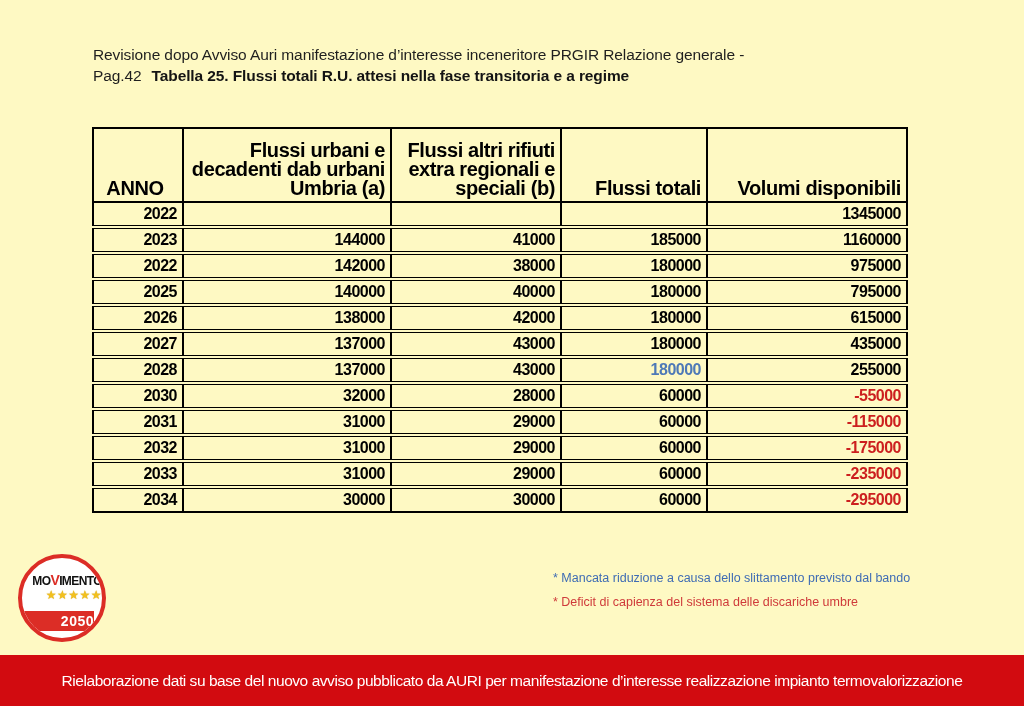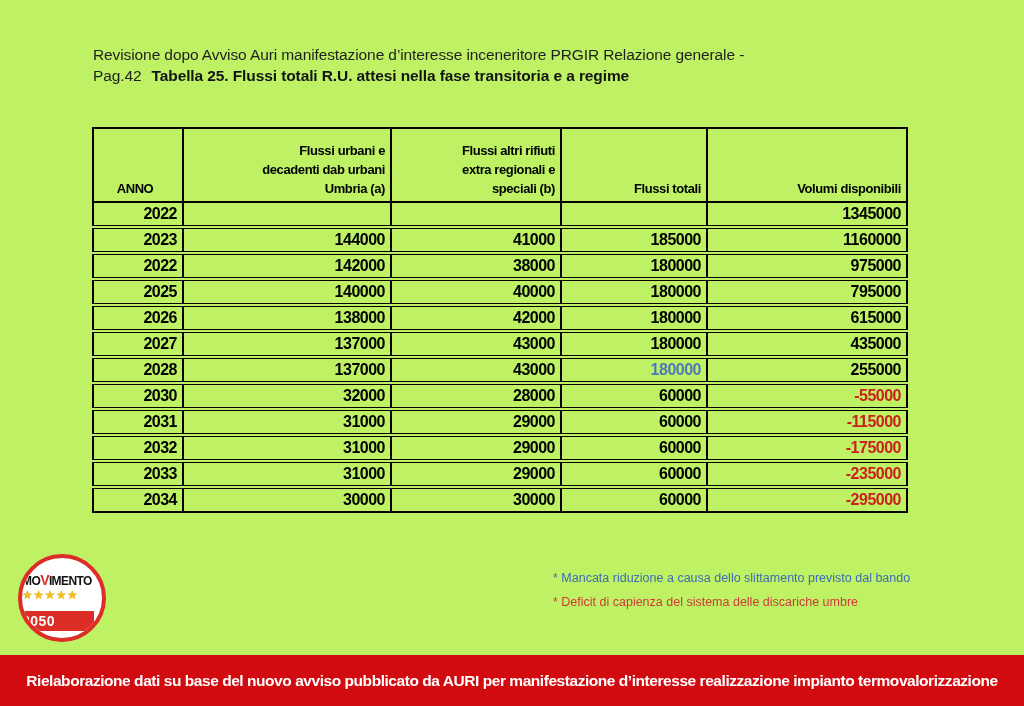--- a/index.html
+++ b/index.html
@@ -1,17 +1,17 @@
 <!DOCTYPE html>
 <html style="--value-blue: #4e79b7; --value-red: #cc1f1f; --note-blue: #3f6cb4; --note-red: #cf3a3a; --logo-red: #dc2d26; --star-gold: #f2c01e; --banner-red: #d20b10;"><head>
 <meta charset="utf-8">
 <style>
   html,body{margin:0;padding:0;background:#ffffff;}
   .slide{
-    position:relative;width:1024px;height:706px;background:#bef264;
+    position:relative;width:1024px;height:706px;background:#fef9c3;
     font-family:"Liberation Sans",sans-serif;overflow:hidden;
   }
 
   
   .title-block{
     position:absolute;left:93px;top:44px;width:800px;
     font-size:15.5px;line-height:21px;color:#1f1f1f;letter-spacing:-0.1px;
   }
   .title-bold{font-weight:700;margin-left:10px;color:#141414;}
 
@@ -21,21 +21,21 @@
     border-collapse:collapse;table-layout:fixed;
     border:2px solid #000;
   }
   col.c-anno{width:90px;}
   col.c-a{width:208px;}
   col.c-b{width:170px;}
   col.c-tot{width:146px;}
   col.c-vol{width:200px;}
   th{
     vertical-align:bottom;text-align:right;font-weight:700;
-    font-size:13px;line-height:19px;letter-spacing:-0.4px;color:#000;
+    font-size:20px;line-height:19px;letter-spacing:-0.4px;color:#000;
     padding:3px 5px 3px 2px;white-space:pre-line;
     border-right:2px solid #000;border-bottom:2px solid #000;
     height:66px;
   }
   th.th-anno{text-align:center;padding-right:8px;}
   th:last-child,td:last-child{border-right:none;}
   td{
     height:22px;text-align:right;font-weight:700;
     font-size:16px;letter-spacing:-0.5px;color:#000;
     padding:0 5px 0 2px;border-right:2px solid #000;
@@ -48,21 +48,21 @@
   .footnote{
     position:absolute;left:553px;font-size:12.5px;letter-spacing:0;text-align:center;
   }
   .note-blue{top:571px;color:var(--note-blue);}
   .note-red{top:595px;color:var(--note-red);}
 
   
   .logo{
     position:absolute;left:18px;top:554px;width:80px;height:80px;
     background:#fff;border:4px solid var(--logo-red);border-radius:50%;
-    overflow:hidden;text-align:left;
+    overflow:hidden;text-align:right;
   }
   .logo-word{
     margin-top:14px;font-weight:700;font-size:12px;letter-spacing:-0.6px;
     color:#111;white-space:nowrap;
   }
   .logo-v{color:var(--logo-red);font-size:14px;}
   .logo-stars{
     margin-top:0px;font-size:12px;letter-spacing:0.5px;
     color:var(--star-gold);text-shadow:0 0 1px #c89a12;white-space:nowrap;
   }
@@ -71,21 +71,21 @@
     background:var(--logo-red);color:#fff;font-weight:700;font-size:14px;
     line-height:20px;letter-spacing:0.5px;
   }
 
   
   .banner{
     position:absolute;left:0;top:655px;width:1024px;height:51px;
     background:var(--banner-red);display:flex;align-items:center;justify-content:center;
   }
   .banner-text{
-    color:#ffffff;font-weight:700;font-size:15.5px;letter-spacing:-0.45px;
+    color:#ffffff;font-weight:400;font-size:15.5px;letter-spacing:-0.45px;
     white-space:nowrap;
   }
 </style>
 </head>
 <body>
 
 <div class="slide">
 
   <div class="title-block">
     <div>Revisione dopo Avviso Auri manifestazione d’interesse inceneritore  PRGIR Relazione generale -</div>

